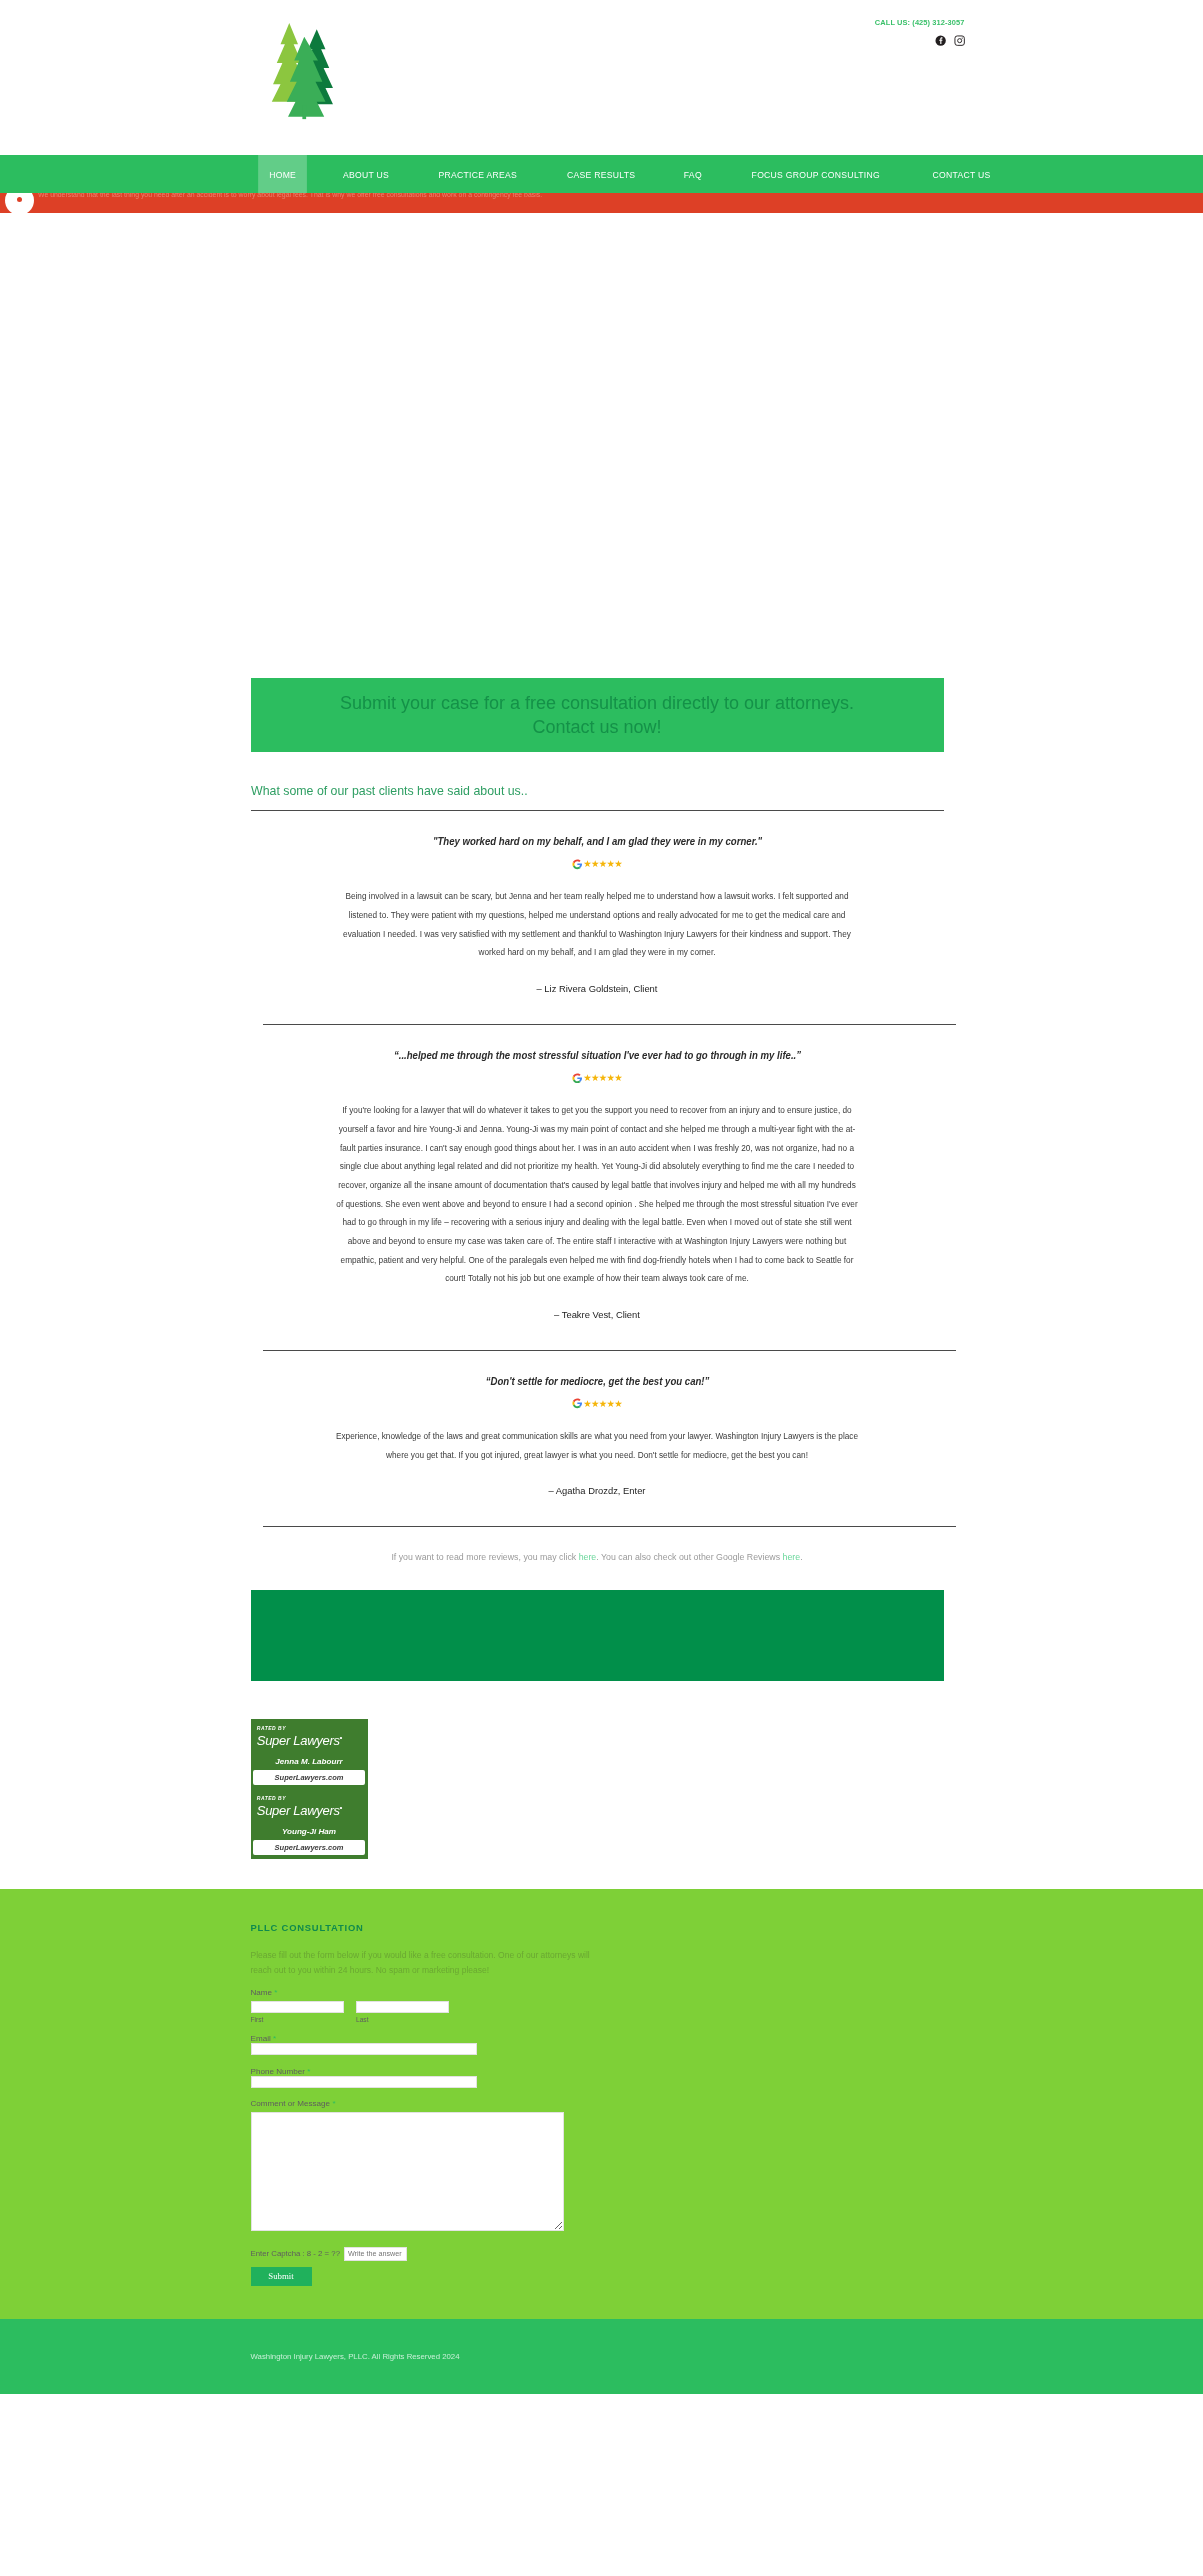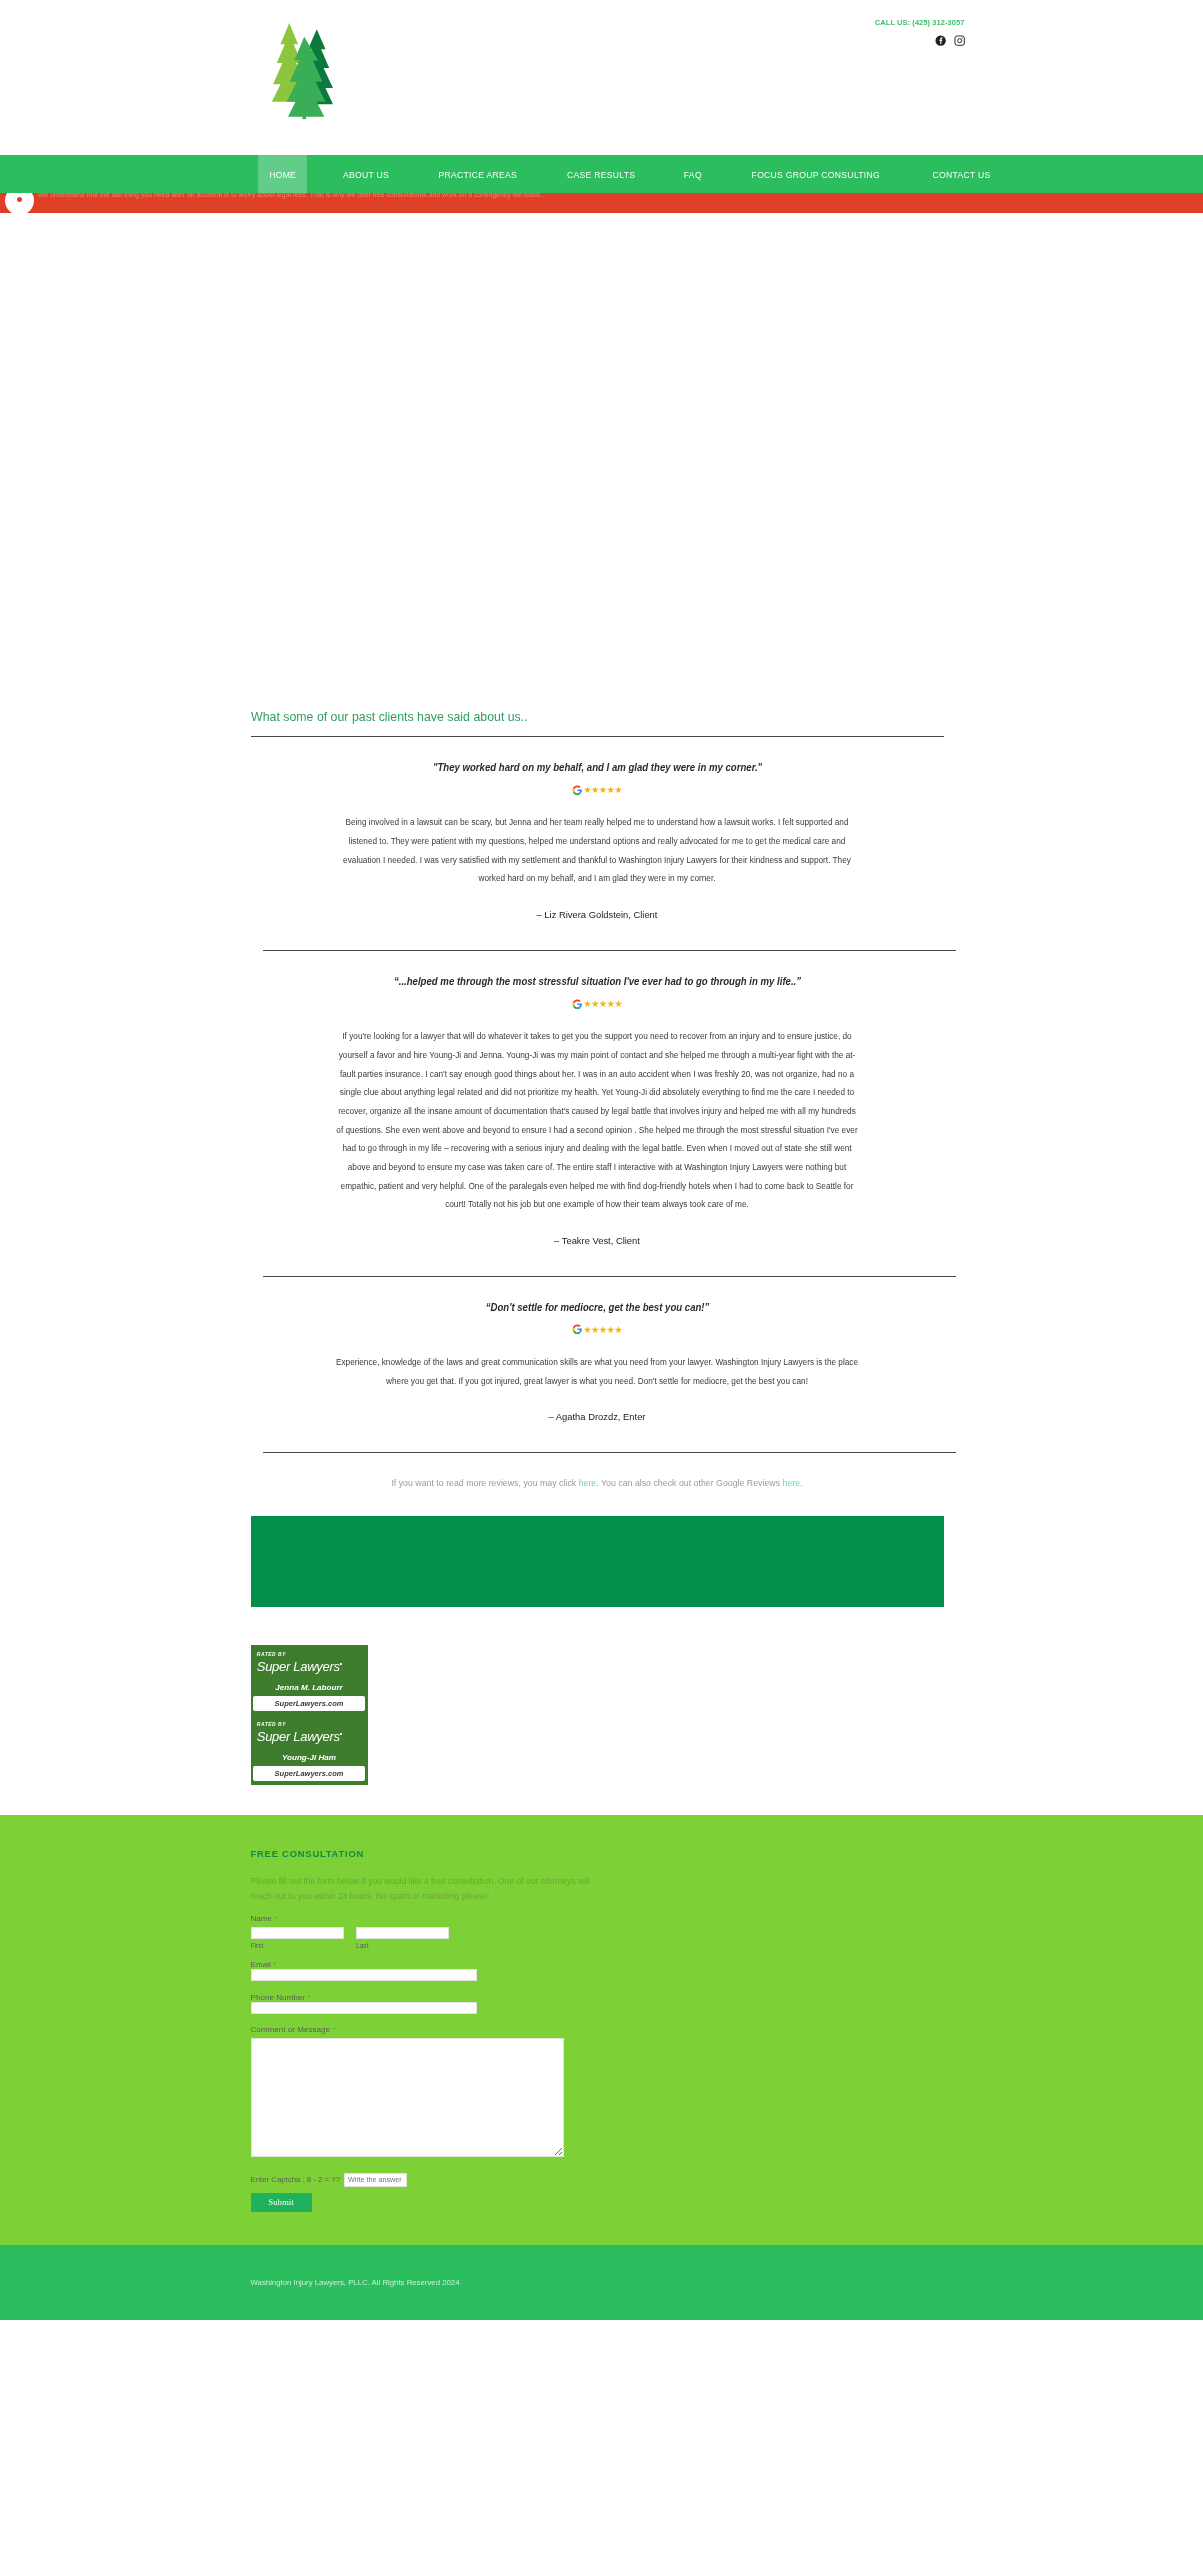--- a/index.html
+++ b/index.html
@@ -431,20 +431,21 @@
 
 <div class="notice-strip">
   <div class="notice-badge"></div>
   <div class="notice-text">We understand that the last thing you need after an accident is to worry about legal fees. That is why we offer free consultations and work on a contingency fee basis.</div>
 </div>
 
 <div class="hero"></div>
 
 <div class="content">
 
+  <div class="cta-banner">Submit your case for a free consultation directly to our attorneys. Contact us now!</div>
 
   <div class="section-heading">What some of our past clients have said about us..</div>
   <div class="hr"></div>
 
   <div id="testimonials-host">
       <div class="testimonial">
         <div class="t-quote">"They worked hard on my behalf, and I am glad they were in my corner."</div>
         <div class="t-stars">
           <svg class="g-logo" viewBox="0 0 48 48">
             <path fill="#4285F4" d="M45 24c0-1.6-.1-2.7-.4-3.9H24v7.1h12c-.2 1.8-1.5 4.6-4.4 6.4l6.7 5.2C42.2 35.2 45 30.1 45 24z"></path>
@@ -511,21 +512,21 @@
       <div class="badge-name">Young-Ji Ham</div>
     </div>
     <div class="badge-url-wrap">
       <div class="badge-url">SuperLawyers.com</div>
     </div>
   </div>
 </div>
 
 <div class="form-section">
   <div class="form-inner">
-    <div class="form-title">FREE CONSULTATION</div>
+    <div class="form-title">PLLC CONSULTATION</div>
     <div class="form-desc">Please fill out the form below if you would like a free consultation. One of our attorneys will reach out to you within 24 hours. No spam or marketing please!</div>
 
     <div class="field-label">
       <span>Name</span> <span class="req">*</span>
     </div>
     <div class="input-row">
       <input class="txt half" type="text" value="" style="">
       <input class="txt half" type="text" value="" style="">
     </div>
     <div class="sub-row">

